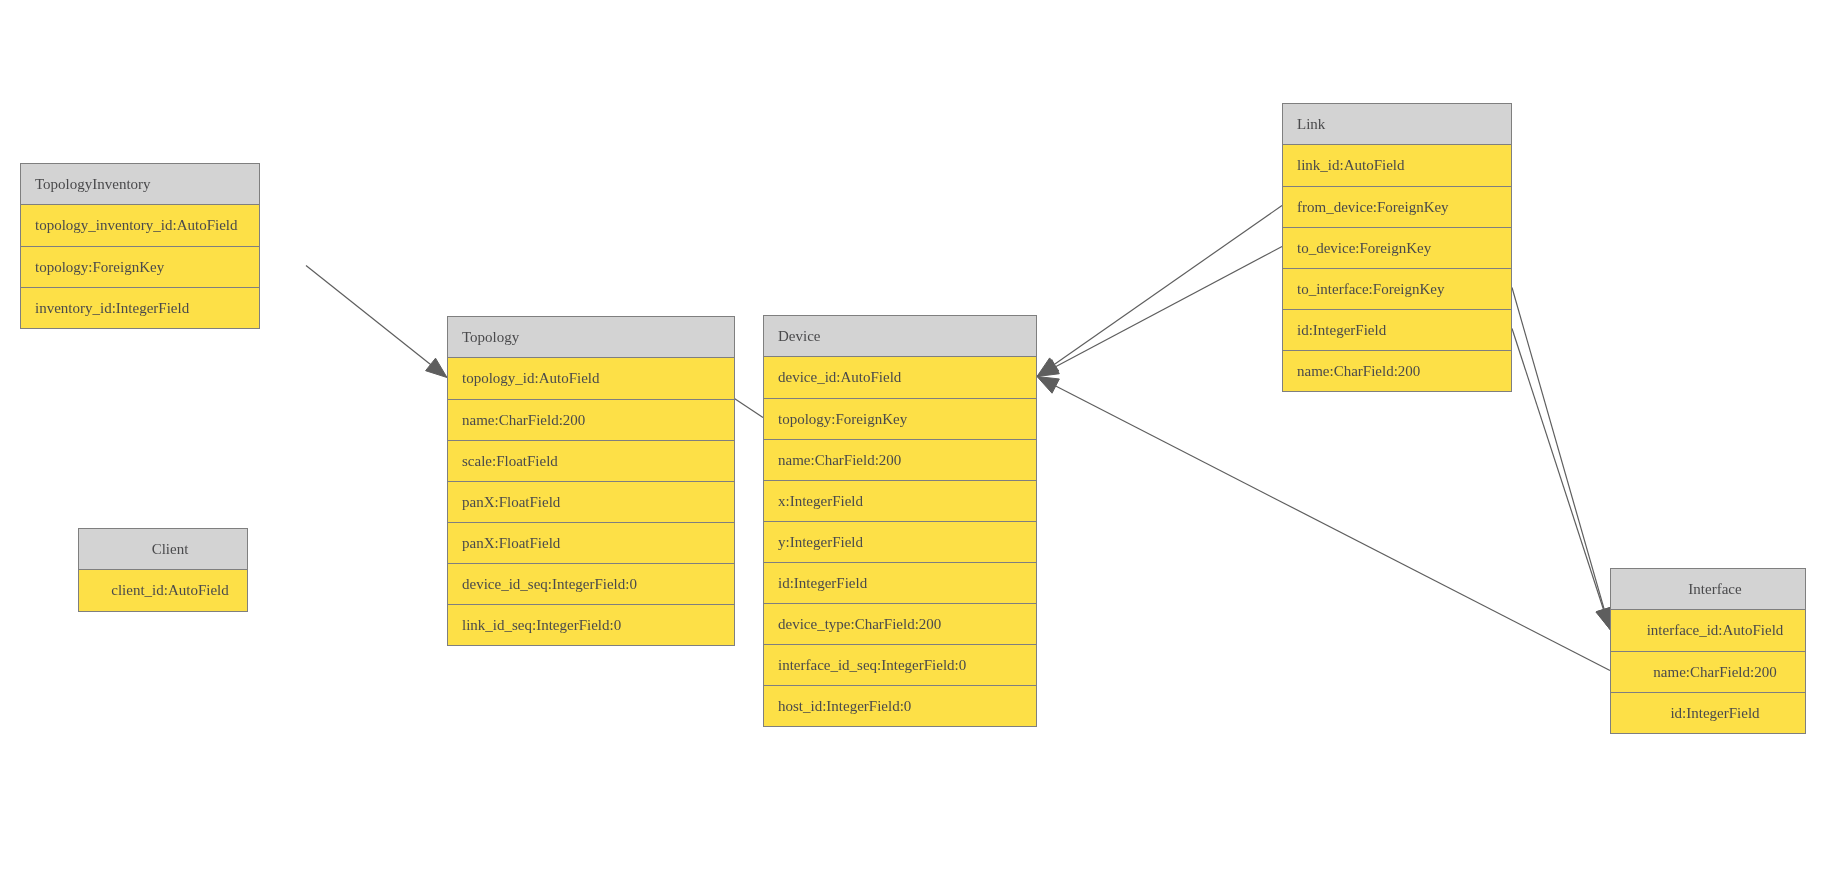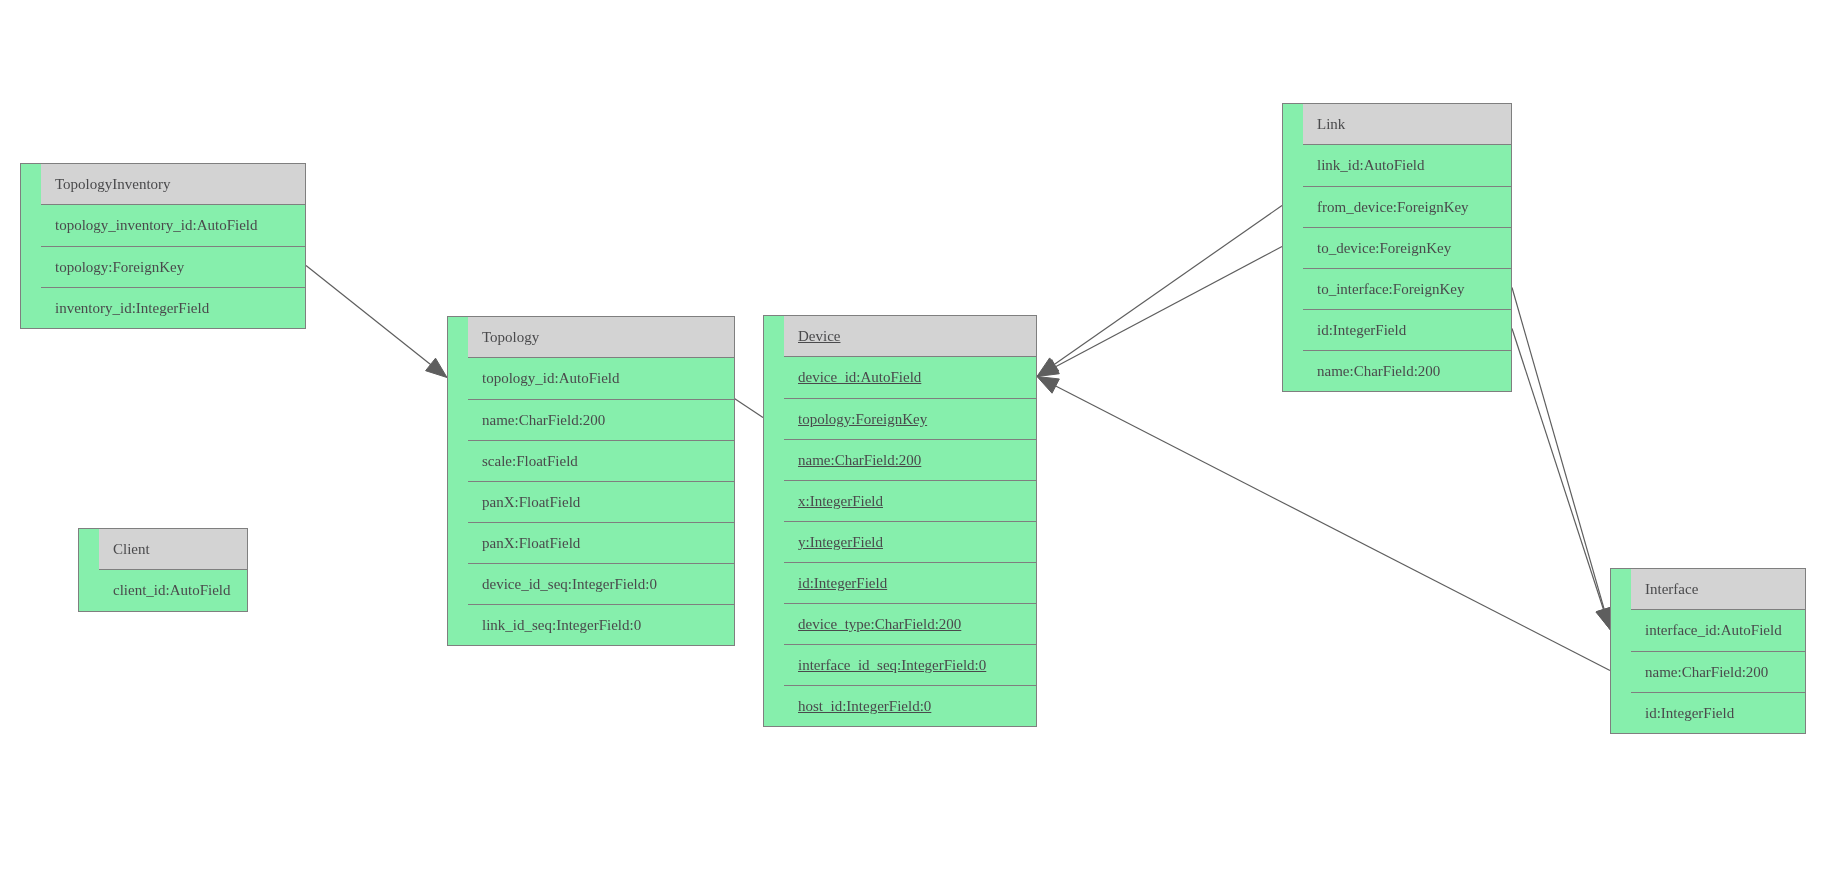--- a/index.html
+++ b/index.html
@@ -34,24 +34,23 @@
     stroke-width: 1.2;
   }
   #edges polygon {
     fill: var(--edge);
     stroke: var(--edge);
   }
   .entity {
     position: absolute;
     box-sizing: border-box;
     border: 1px solid var(--border);
-    background: #86efac;
+    background: #fde047;
     color: var(--text);
     font-size: 15px;
-    padding-left: 20px;
   }
   .entity-header {
     box-sizing: border-box;
     height: 41px;
     line-height: 40px;
     padding-left: 14px;
     background: var(--header-fill);
     border-bottom: 1px solid var(--border);
     white-space: nowrap;
     overflow: hidden;
@@ -82,61 +81,61 @@
       <line x1="1282" y1="246.5" x2="1055.5503294345936" y2="366.6569680551136"></line>
       <polygon points="1037,376.5 1051.8006029793987,359.5901758895542 1059.3000558897884,373.72376022067306"></polygon>
       <line x1="1610" y1="670.5" x2="1055.6841293855844" y2="386.0866213601427"></line>
       <polygon points="1037,376.5 1059.3361756180198,378.96885778468203 1052.032083153149,393.2043849356034"></polygon>
       <line x1="1512" y1="287.5" x2="1604.2152657586241" y2="609.3124580556064"></line>
       <polygon points="1610,629.5 1596.5247735893313,611.5161663380353 1611.905757927917,607.1087497731775"></polygon>
       <line x1="1512" y1="328.5" x2="1603.4986930033233" y2="609.5316999387788"></line>
       <polygon points="1610,629.5 1595.8917215514296,612.0083883184652 1611.105664455217,607.0550115590925"></polygon>
     </svg>
   <div id="entities">
-      <div class="entity" style="left: 20px; top: 163px; width: 286px;">
+      <div class="entity" style="left: 20px; top: 163px; width: 240px;">
         <div class="entity-header">TopologyInventory</div>
         <div class="entity-row">topology_inventory_id:AutoField</div>
         <div class="entity-row">topology:ForeignKey</div>
         <div class="entity-row">inventory_id:IntegerField</div>
       </div>
       <div class="entity" style="left: 447px; top: 316px; width: 288px;">
         <div class="entity-header">Topology</div>
         <div class="entity-row">topology_id:AutoField</div>
         <div class="entity-row">name:CharField:200</div>
         <div class="entity-row">scale:FloatField</div>
         <div class="entity-row">panX:FloatField</div>
         <div class="entity-row">panX:FloatField</div>
         <div class="entity-row">device_id_seq:IntegerField:0</div>
         <div class="entity-row">link_id_seq:IntegerField:0</div>
       </div>
-      <div class="entity" style="left: 78px; top: 528px; width: 170px;">
+      <div class="entity" style="left: 78px; top: 528px; width: 170px; text-align: center;">
         <div class="entity-header">Client</div>
         <div class="entity-row">client_id:AutoField</div>
       </div>
-      <div class="entity" style="left: 763px; top: 315px; width: 274px; text-decoration: underline;">
+      <div class="entity" style="left: 763px; top: 315px; width: 274px;">
         <div class="entity-header">Device</div>
         <div class="entity-row">device_id:AutoField</div>
         <div class="entity-row">topology:ForeignKey</div>
         <div class="entity-row">name:CharField:200</div>
         <div class="entity-row">x:IntegerField</div>
         <div class="entity-row">y:IntegerField</div>
         <div class="entity-row">id:IntegerField</div>
         <div class="entity-row">device_type:CharField:200</div>
         <div class="entity-row">interface_id_seq:IntegerField:0</div>
         <div class="entity-row">host_id:IntegerField:0</div>
       </div>
       <div class="entity" style="left: 1282px; top: 103px; width: 230px;">
         <div class="entity-header">Link</div>
         <div class="entity-row">link_id:AutoField</div>
         <div class="entity-row">from_device:ForeignKey</div>
         <div class="entity-row">to_device:ForeignKey</div>
         <div class="entity-row">to_interface:ForeignKey</div>
         <div class="entity-row">id:IntegerField</div>
         <div class="entity-row">name:CharField:200</div>
       </div>
-      <div class="entity" style="left: 1610px; top: 568px; width: 196px;">
+      <div class="entity" style="left: 1610px; top: 568px; width: 196px; text-align: center;">
         <div class="entity-header">Interface</div>
         <div class="entity-row">interface_id:AutoField</div>
         <div class="entity-row">name:CharField:200</div>
         <div class="entity-row">id:IntegerField</div>
       </div>
     </div>
 </div>
 
 </body></html>

